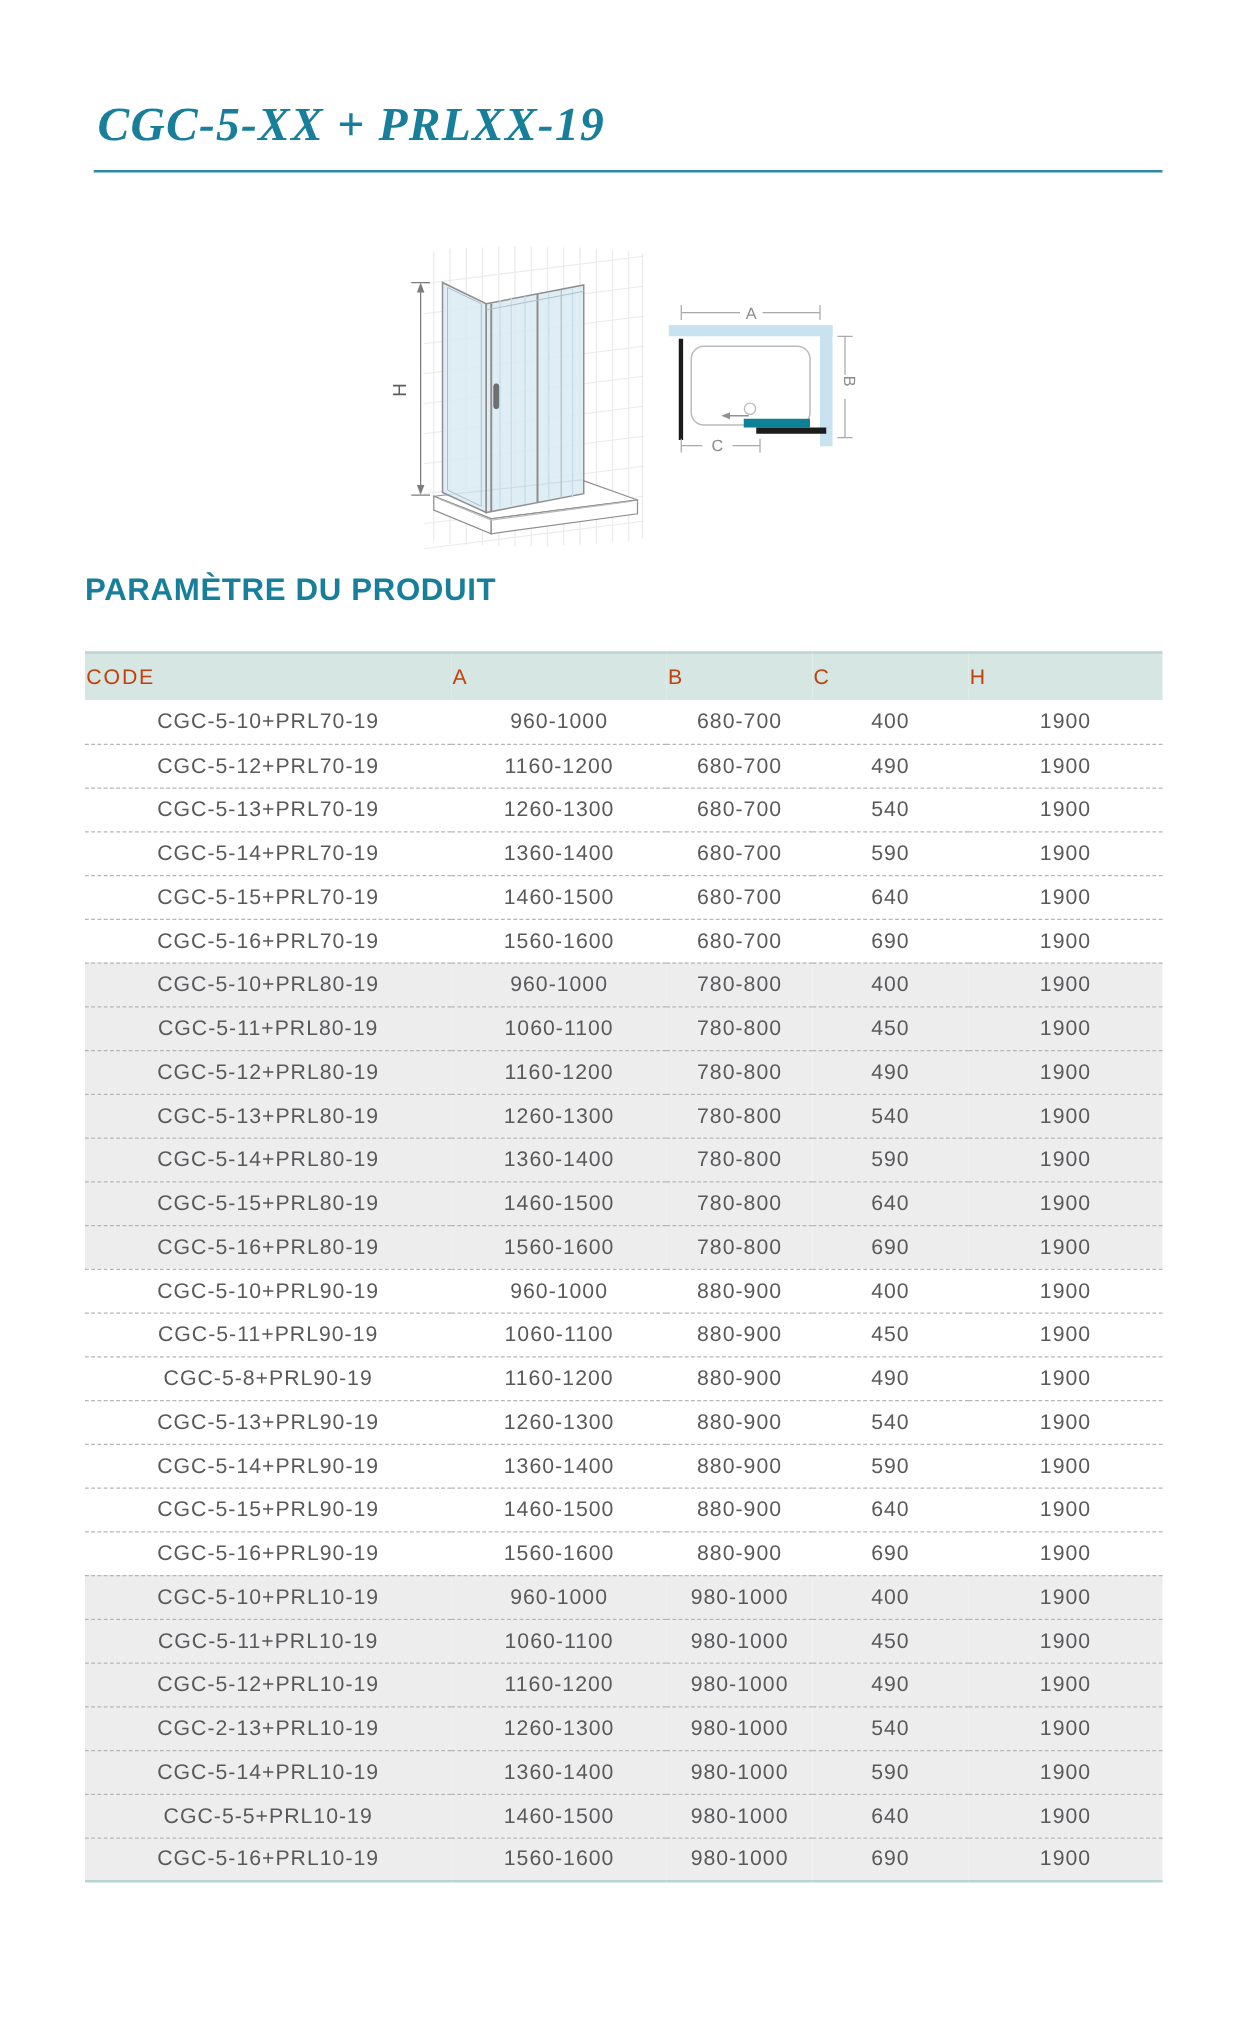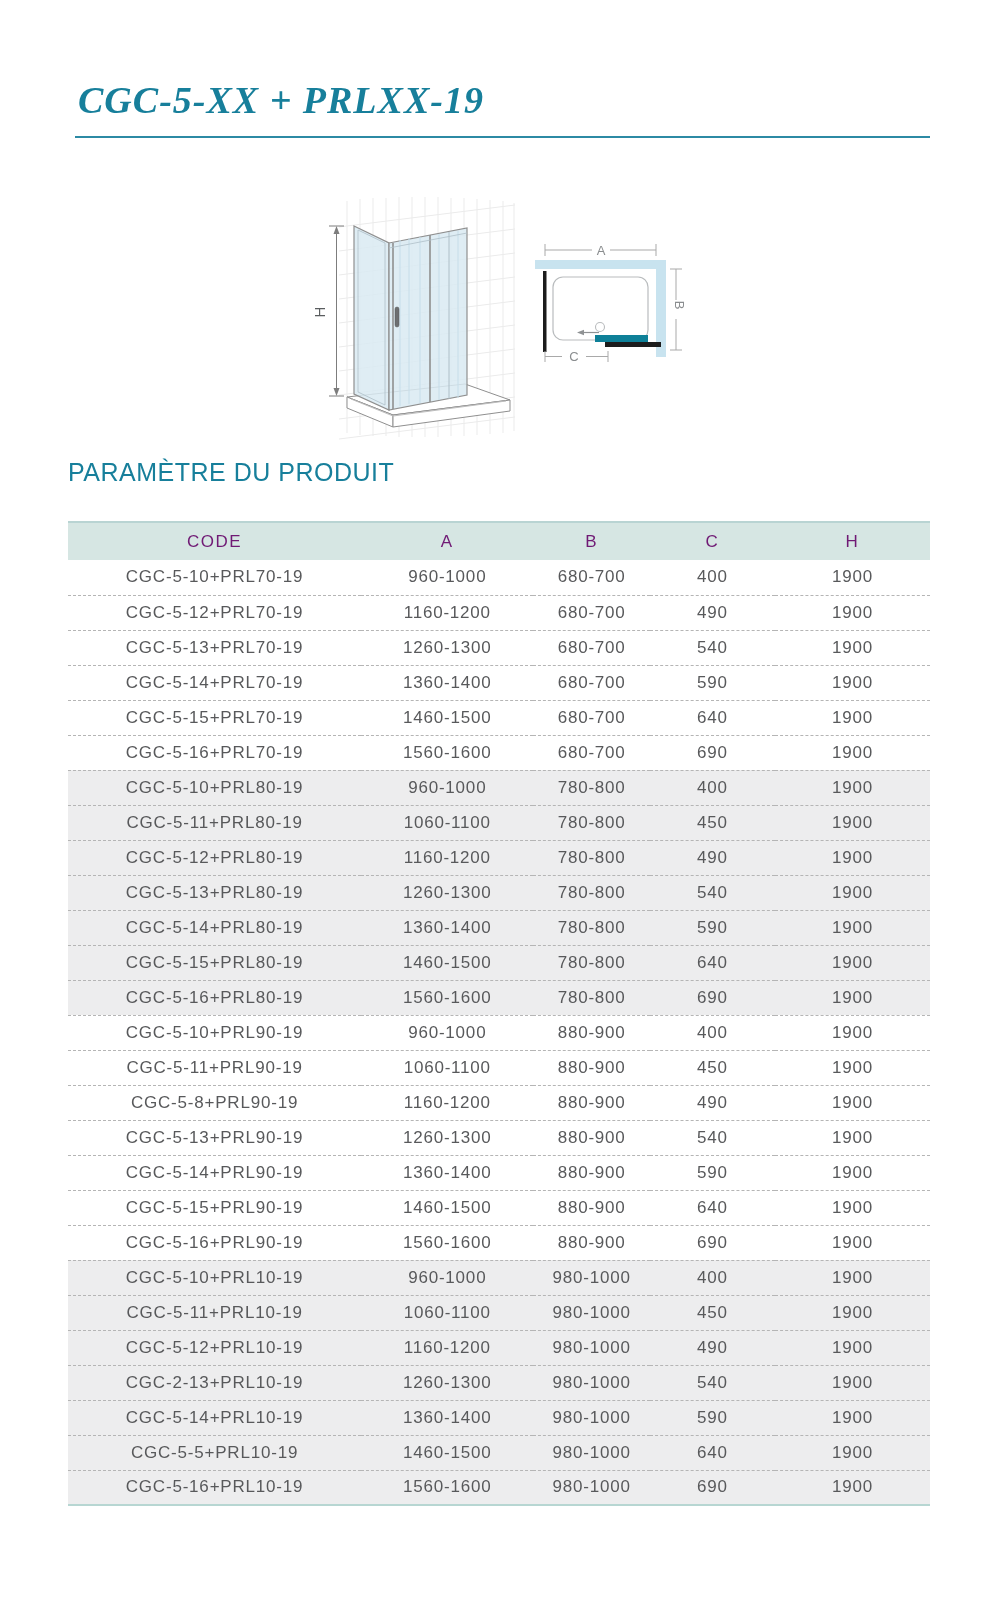--- a/index.html
+++ b/index.html
@@ -28,37 +28,37 @@
 
   
   .svg-3d  { position: absolute; left: 303px; top: 193px; }
   .svg-top { position: absolute; left: 518px; top: 230px; }
   .dim-label { font-family: "Liberation Sans", sans-serif; fill: #8a8d8f; font-size: 13px; }
   .dim-label-h { font-family: "Liberation Sans", sans-serif; fill: #5a5d5f; font-size: 15px; }
 
   
   .section-heading {
     position: absolute; left: 68px; top: 458px; margin: 0;
-    font-weight: 400; font-size: 25px; letter-spacing: 0.5px;
+    font-weight: 700; font-size: 25px; letter-spacing: 0.5px;
     color: var(--accent, #177f9b);
     white-space: nowrap;
   }
 
   
   .table-wrap { position: absolute; left: 68px; top: 521px; width: 862px; }
   table.params {
     width: 100%; border-collapse: collapse; table-layout: fixed;
     border-bottom: 2px solid var(--table-bottom, #b7d6d2);
   }
   table.params thead th {
     background: var(--header-band, #d6e6e3);
     border-top: 2px solid var(--header-band-edge, #b9d4d3);
     height: 38px;
     font-weight: 400; font-size: 17px; letter-spacing: 1.5px;
-    color: #701a75; text-align: center;
+    color: #c2410c; text-align: left;
   }
   table.params tbody td {
     height: 35px; text-align: center; vertical-align: middle;
     font-size: 17px; letter-spacing: 0.8px;
     color: #58595b; background: #ffffff;
   }
   table.params tbody tr.shaded td { background: var(--row-shade, #ededee); }
   table.params tbody tr + tr td { border-top: 1px dashed #b5b5b5; }
   .w-code { width: 34%; }
   .w-a    { width: 20%; }

